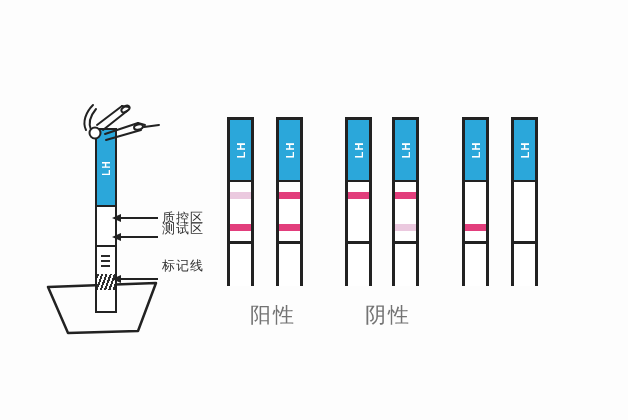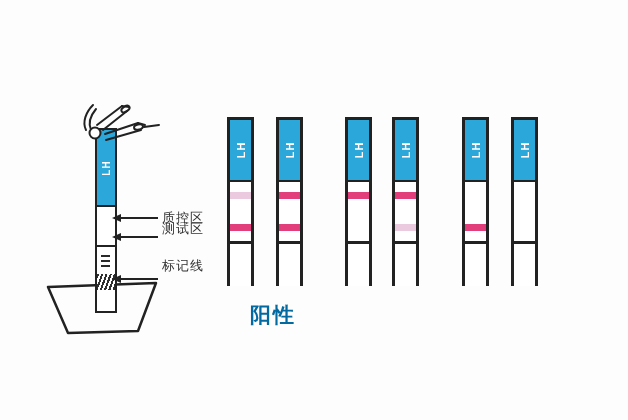--- a/index.html
+++ b/index.html
@@ -46,22 +46,22 @@
   .line-strong{background:var(--line-strong,#E23E7C);}
   .line-faint{background:var(--line-faint,#EBC9DF);}
 
   .group-label{
     position:absolute;
     top:301px;
     width:64px;
     text-align:center;
     font-size:21px;
     letter-spacing:2px;
-    font-weight:700;
-    color:#0369a1;
+    font-weight:400;
+    color:#737373;
   }
 
   
   .left-strip{
     position:absolute;left:95px;top:128px;width:18px;
     border:2px solid #222;background:#fff;z-index:2;
   }
   .ls-blue{height:75px;background:var(--strip-blue,#2BA7DA);border-bottom:2px solid #222;position:relative;}
   .ls-blue .lh{
     position:absolute;left:50%;top:50%;
@@ -214,14 +214,15 @@
       <span class="lh">LH</span>
     </div>
     <div class="strip-window">
       
       
     </div>
     <div class="strip-stem"></div>
   </div>
 
   <div class="group-label" style="left:241px">阳性</div>
+  <div class="group-label" style="left:356px">阴性</div>
 
 </div>
 
 </body></html>

